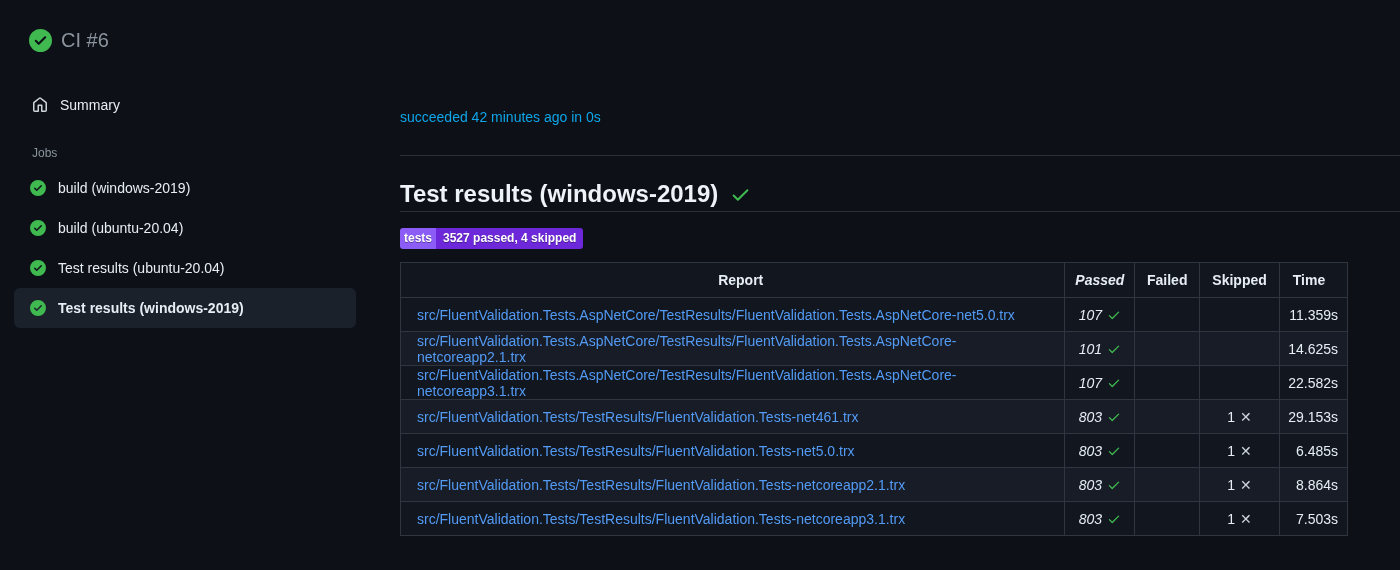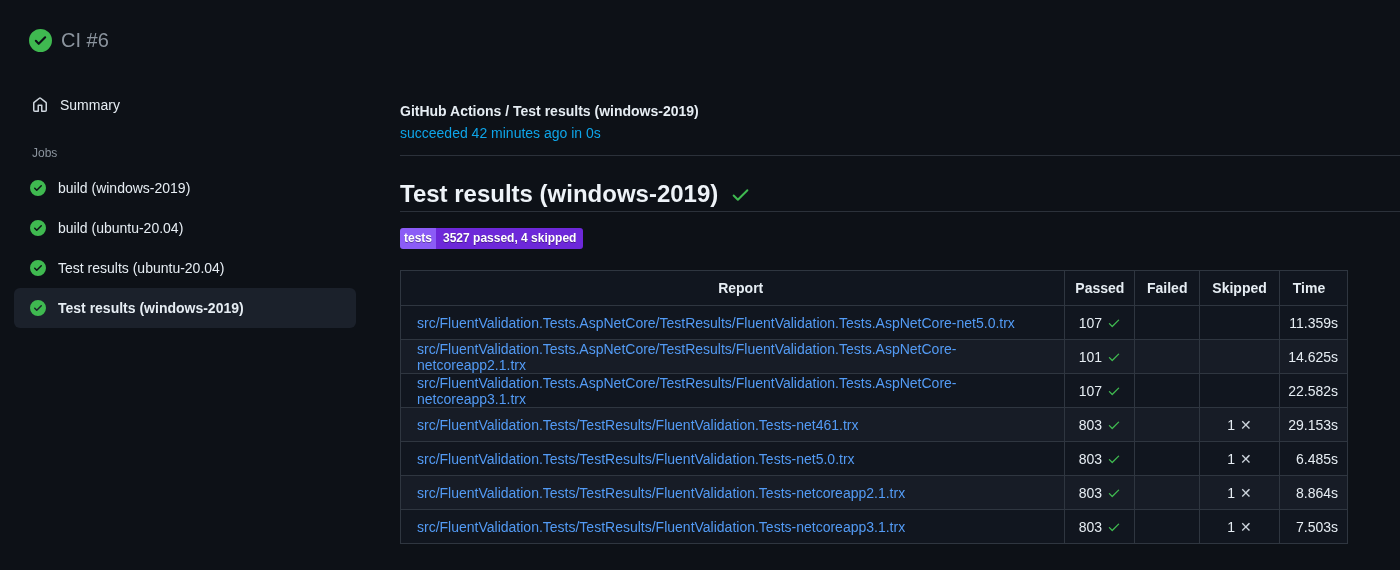--- a/index.html
+++ b/index.html
@@ -39,28 +39,28 @@
   .report-heading svg { width:21px; height:21px; margin-left:12px; }
 
   
   .badge { position:absolute; left:400px; top:228px; display:flex; height:21px;
            font-size:12px; font-weight:600; color:#fff; line-height:21px;
            text-shadow:0 1px 0 rgba(0,0,0,.35); border-radius:3px; overflow:hidden; }
   .badge .label { background:#8b5cf6; padding:0 4px; }
   .badge .value { background:#6d28d9; padding:0 7px; color:#fff; }
 
   
-  table.results { position:absolute; left:400px; top:270px; width:948px;
+  table.results { position:absolute; left:400px; top:262px; width:948px;
                   border-collapse:collapse; font-size:14px;border-radius:32px; }
   table.results th, table.results td { border:1px solid #2f3640; }
   table.results th { height:35px; font-weight:700; color:#e6edf3; background:#11161f; text-align:center; }
   table.results td { height:34px; background:#11161f; }
   table.results tr.even td { background:#171c26; }
   th.col-report, td.cell-report { text-align:left; padding-left:16px; width:665px; }
-  th.col-passed, td.cell-passed { width:70px; text-align:center; }
+  th.col-passed, td.cell-passed { width:70px; text-align:center;font-style:italic; }
   th.col-failed, td.cell-failed { width:65px; text-align:center; }
   th.col-skipped, td.cell-skipped { width:80px; text-align:center; }
   th.col-time, td.cell-time { width:68px; text-align:right; padding-right:9px; }
   td.cell-report a { color:#539bf5; text-decoration:none; cursor:pointer; }
   .pass-wrap, .skip-wrap { display:inline-flex; align-items:center; gap:5px; }
   .pass-num, .skip-num, td.cell-time { color:#e6edf3; }
   .pass-check { width:14px; height:14px; display:inline-block; }
   .skip-x { color:#cdd4dc; font-size:14px; }
 </style>
 </head>
@@ -105,21 +105,20 @@
         <div class="job-item selected">
           <svg viewBox="0 0 16 16">
             <path fill="#3fb950" d="M8 16A8 8 0 1 1 8 0a8 8 0 0 1 0 16Zm3.78-9.72a.751.751 0 0 0-.018-1.042.751.751 0 0 0-1.042-.018L6.75 9.19 5.28 7.72a.751.751 0 0 0-1.042.018.751.751 0 0 0-.018 1.042l2 2a.75.75 0 0 0 1.06 0Z"></path>
           </svg>
           <span class="lbl">Test results (windows-2019)</span>
         </div>
       </div>
   </div>
 
   <div class="check-header">
-    <div class="check-title">GitHub Actions / Test results (windows-2019)</div>
     <div class="check-status">succeeded 42 minutes ago in 0s</div>
   </div>
   <div class="divider d1"></div>
 
   <div class="report-heading">
     <span class="txt">Test results (windows-2019)</span>
     <svg viewBox="0 0 16 16">
       <path fill="#3fb950" d="M13.78 4.22a.75.75 0 0 1 0 1.06l-7.25 7.25a.75.75 0 0 1-1.06 0L2.22 9.28a.751.751 0 0 1 .018-1.042.751.751 0 0 1 1.042-.018L6 10.94l6.72-6.72a.75.75 0 0 1 1.06 0Z"></path>
     </svg>
   </div>

